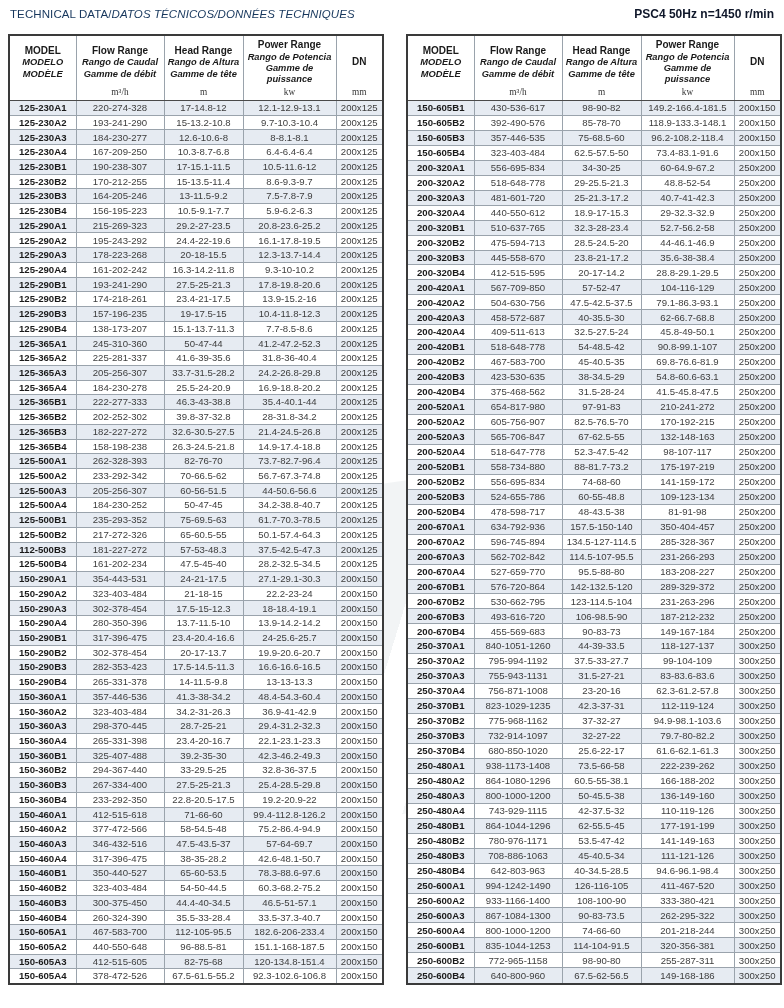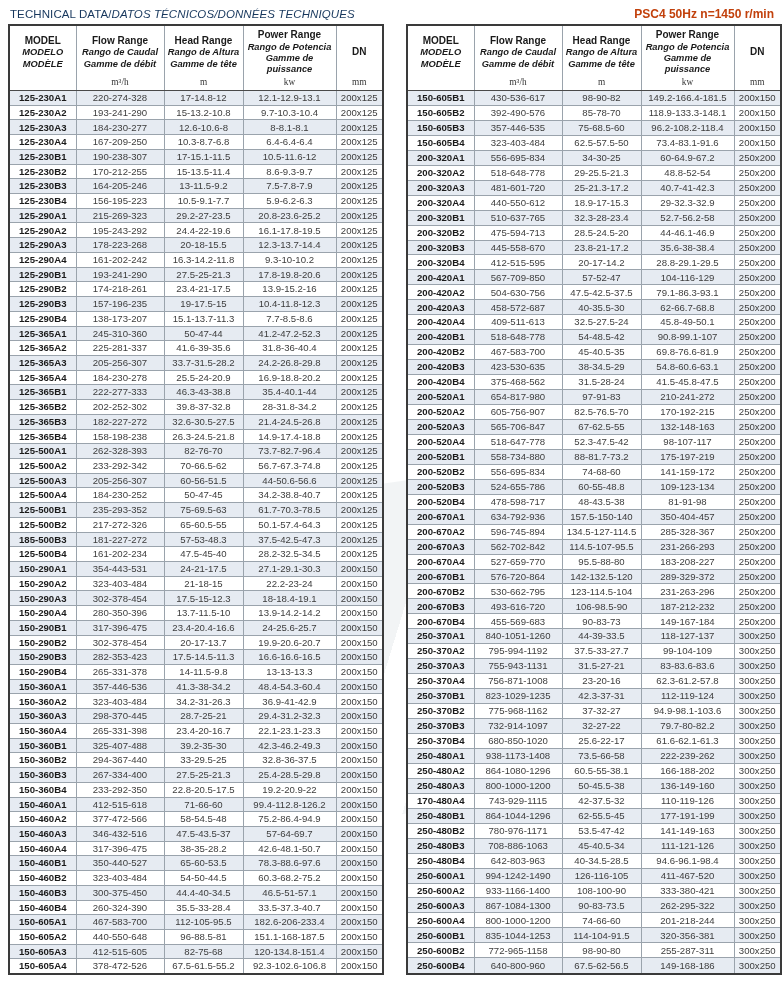--- a/index.html
+++ b/index.html
@@ -3,27 +3,27 @@
 <meta charset="utf-8">
 <style>
   * { margin:0; padding:0; box-sizing:border-box; }
   html,body { width:784px; background:#fff; font-family:"Liberation Sans", sans-serif; }
   body { height:1008px; overflow:hidden; position:relative; }
   .page { padding:7px 8px 0 8px; position:relative; }
 
   .titlebar { display:flex; justify-content:space-between; align-items:baseline; padding:0 2px; }
   .doc-title { font-size:11.5px; font-weight:normal; color:#17375d; letter-spacing:.1px; }
   .doc-title .intl { font-style:italic; }
-  .spec { font-size:12px; font-weight:bold; color:#c2410c;text-align:center; }
+  .spec { font-size:12px; font-weight:bold; color:#0f172a;text-align:center; }
 
   .watermark { position:absolute; left:140px; top:480px; width:560px; height:330px;
     background:linear-gradient(115deg, transparent 30%, #f2f4f5 30%, #f2f4f5 46%, transparent 46%, transparent 55%, #f4f6f7 55%, #f4f6f7 72%, transparent 72%);
     transform:rotate(-8deg); pointer-events:none; z-index:0; }
 
-  .tables { display:flex; gap:22px; margin-top:3px; position:relative; z-index:1; }
+  .tables { display:flex; gap:22px; margin-top:13px; position:relative; z-index:1; }
 
   table { border-collapse:collapse; table-layout:fixed; width:374px; background:#fff;
     border:2px solid #3a3a3a; }
   col.c-model { width:67px; } col.c-flow { width:88px; } col.c-head { width:79px; }
   col.c-power { width:93px; } col.c-dn { width:47px; }
 
   th { border:1px solid #9aa3ac; border-bottom:1.5px solid #4a4a4a; padding:2px 1px;
     vertical-align:top; background:#fff; font-weight:normal; }
   .th-wrap { display:flex; flex-direction:column; height:60px; }
   .th-lines { margin:auto 0; }
@@ -316,21 +316,21 @@
             <td class="num">200x125</td>
           </tr>
           <tr>
             <td class="model">125-500B2</td>
             <td class="num">217-272-326</td>
             <td class="num">65-60.5-55</td>
             <td class="num">50.1-57.4-64.3</td>
             <td class="num">200x125</td>
           </tr>
           <tr>
-            <td class="model">185-500B3</td>
+            <td class="model">112-500B3</td>
             <td class="num">181-227-272</td>
             <td class="num">57-53-48.3</td>
             <td class="num">37.5-42.5-47.3</td>
             <td class="num">200x125</td>
           </tr>
           <tr>
             <td class="model">125-500B4</td>
             <td class="num">161-202-234</td>
             <td class="num">47.5-45-40</td>
             <td class="num">28.2-32.5-34.5</td>
@@ -918,21 +918,21 @@
             <td class="num">300x250</td>
           </tr>
           <tr>
             <td class="model">250-480A3</td>
             <td class="num">800-1000-1200</td>
             <td class="num">50-45.5-38</td>
             <td class="num">136-149-160</td>
             <td class="num">300x250</td>
           </tr>
           <tr>
-            <td class="model">170-480A4</td>
+            <td class="model">250-480A4</td>
             <td class="num">743-929-1115</td>
             <td class="num">42-37.5-32</td>
             <td class="num">110-119-126</td>
             <td class="num">300x250</td>
           </tr>
           <tr>
             <td class="model">250-480B1</td>
             <td class="num">864-1044-1296</td>
             <td class="num">62-55.5-45</td>
             <td class="num">177-191-199</td>

